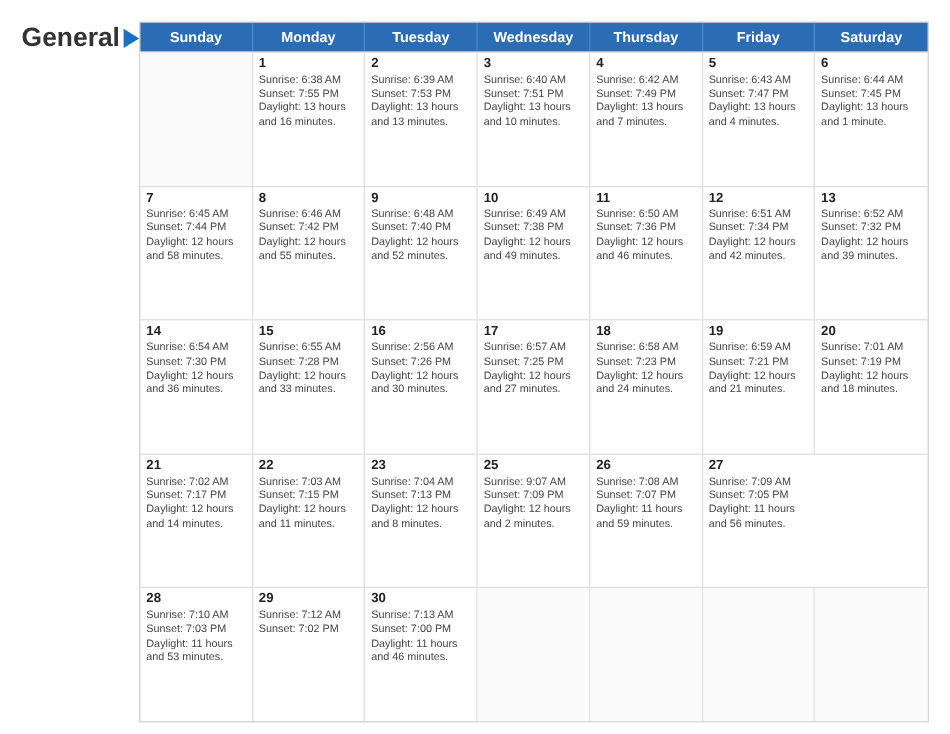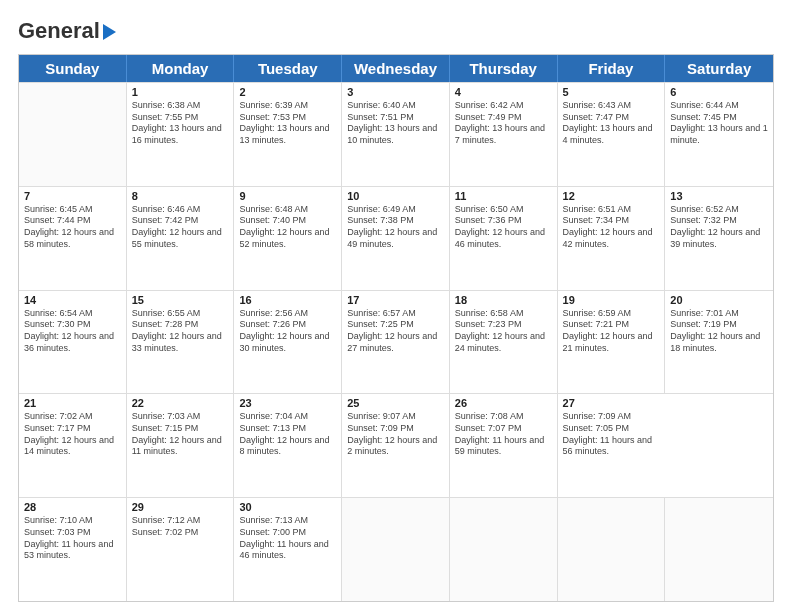--- a/index.html
+++ b/index.html
@@ -8,21 +8,21 @@
       height: 612px;
       font-family: Arial, sans-serif;
       background: #fff;
       overflow: hidden;
     }
     .page {
       width: 792px;
       height: 612px;
       padding: 18px 18px 10px 18px;
       display: flex;
-      flex-direction: column;
+      flex-direction: row;
     }
     .header {
       display: flex;
       justify-content: space-between;
       align-items: flex-start;
       margin-bottom: 10px;
     }
     .logo {
       display: flex;
       flex-direction: column;
@@ -51,21 +51,21 @@
       flex-direction: column;
       border: 1px solid #ccc;
     }
     .cal-header-row {
       display: grid;
       grid-template-columns: repeat(7, 1fr);
       background: #2a6db5;
     }
     .cal-header-cell {
       color: #fff;
-      font-size: 15px;
+      font-size: 12px;
       font-weight: bold;
       text-align: center;
       padding: 5px 2px;
       border-right: 1px solid #4a8dd5;
     }
     .cal-header-cell:last-child { border-right: none; }
     .cal-body {
       flex: 1;
       display: flex;
       flex-direction: column;

